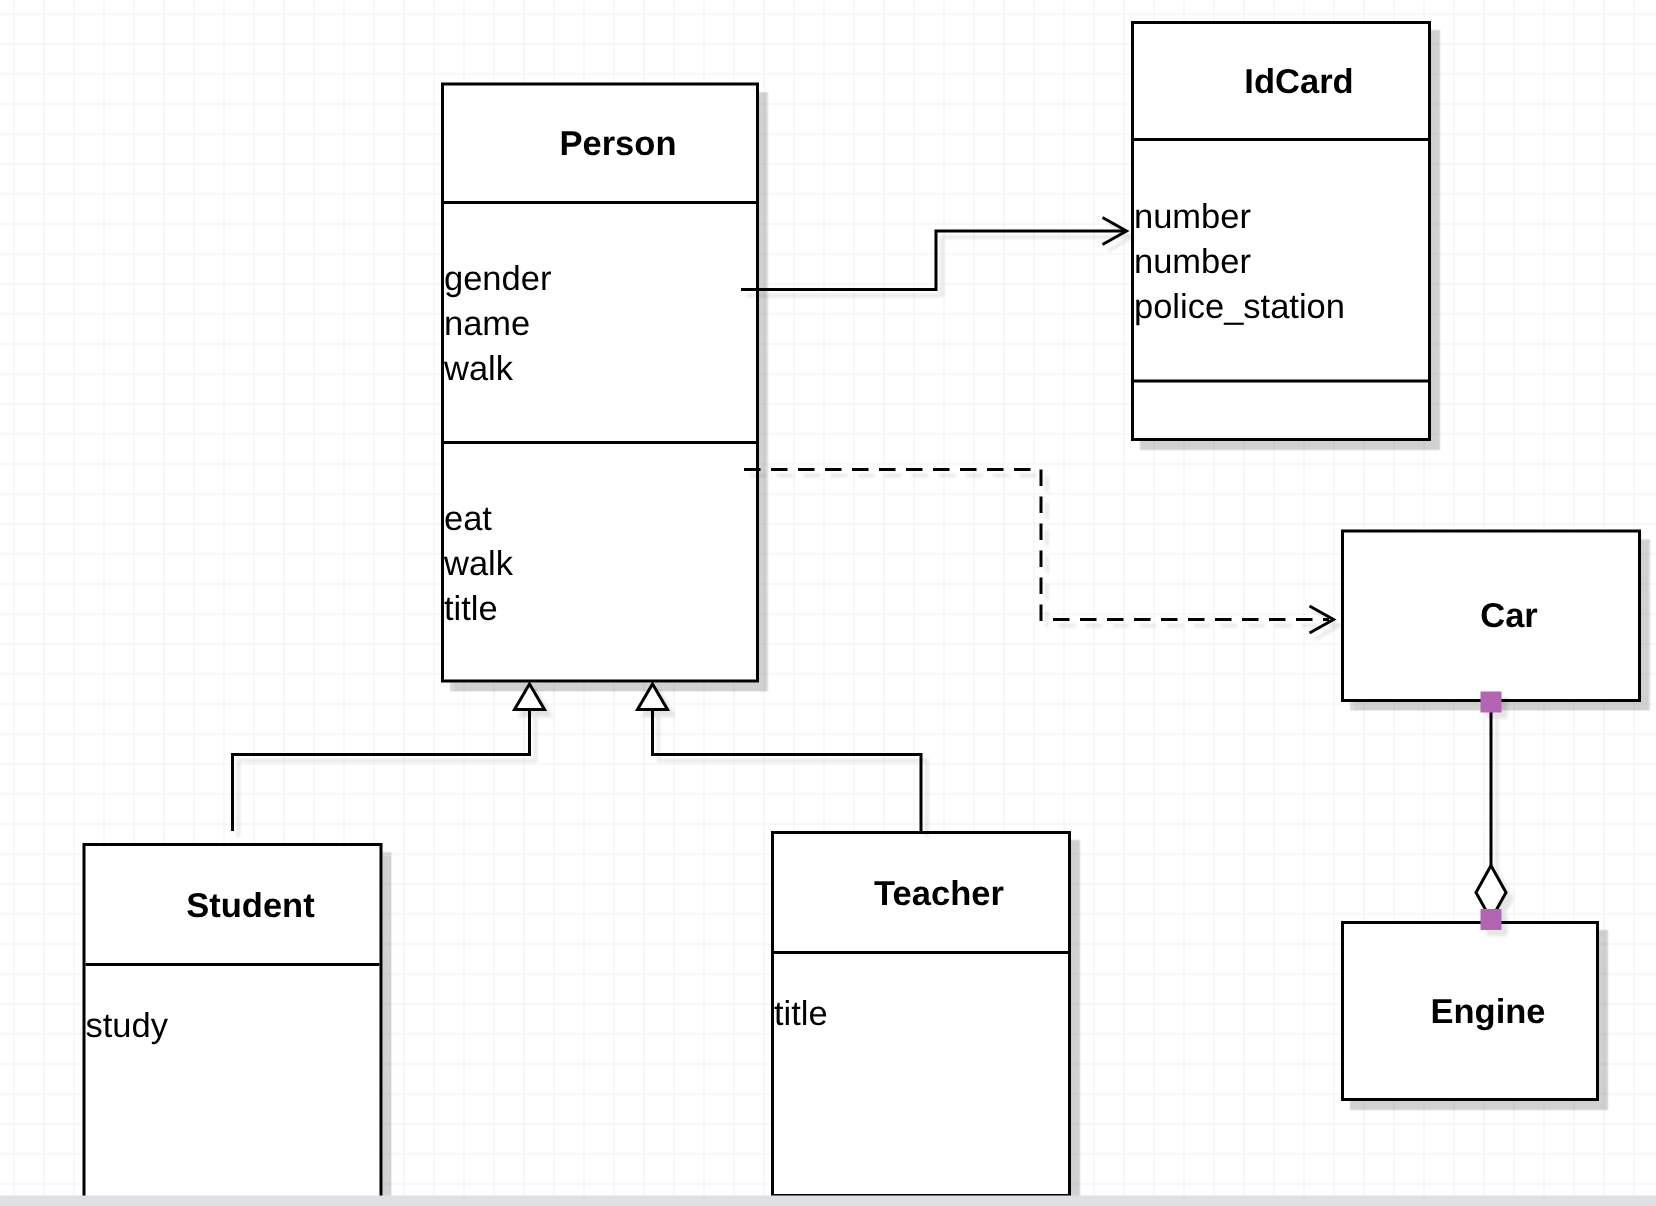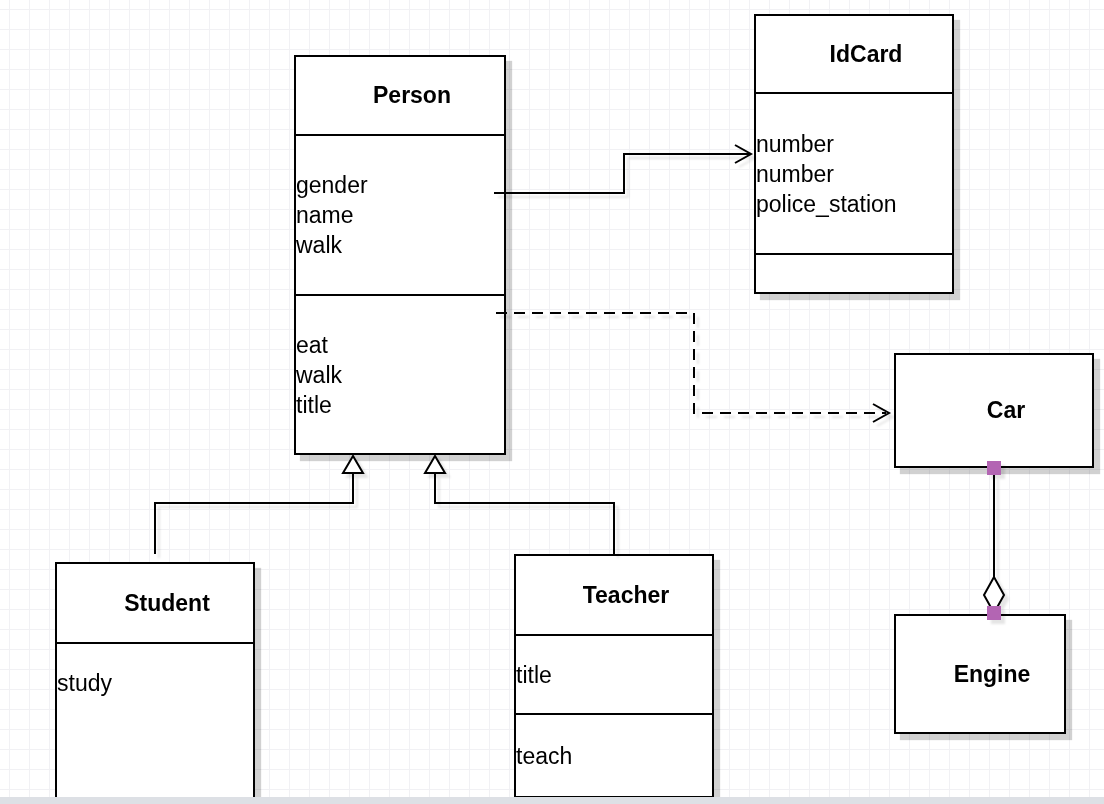--- a/index.html
+++ b/index.html
@@ -111,23 +111,20 @@
     <div class="uml-section" style="height:79px">
       <div class="uml-line">study</div>
     </div>
   </div>
 
   <div class="uml-class" style="left:514px; top:554px; width:200px; height:244px">
     <div class="uml-title" style="height:78px">Teacher</div>
     <div class="uml-section" style="height:79px">
       <div class="uml-line">title</div>
     </div>
-    <div class="uml-section grow">
-      <div class="uml-line">teach</div>
-    </div>
   </div>
 
   <svg id="edges" width="1104" height="804" viewBox="0 0 1104 804">
 
     <g fill="none" stroke="#000000" stroke-width="2">
       <path d="M494 193 H624 V154 H750"></path>
       <path d="M735 145 L751 154 L735 163"></path>
     </g>
 
     <g fill="none" stroke="#000000" stroke-width="2">

